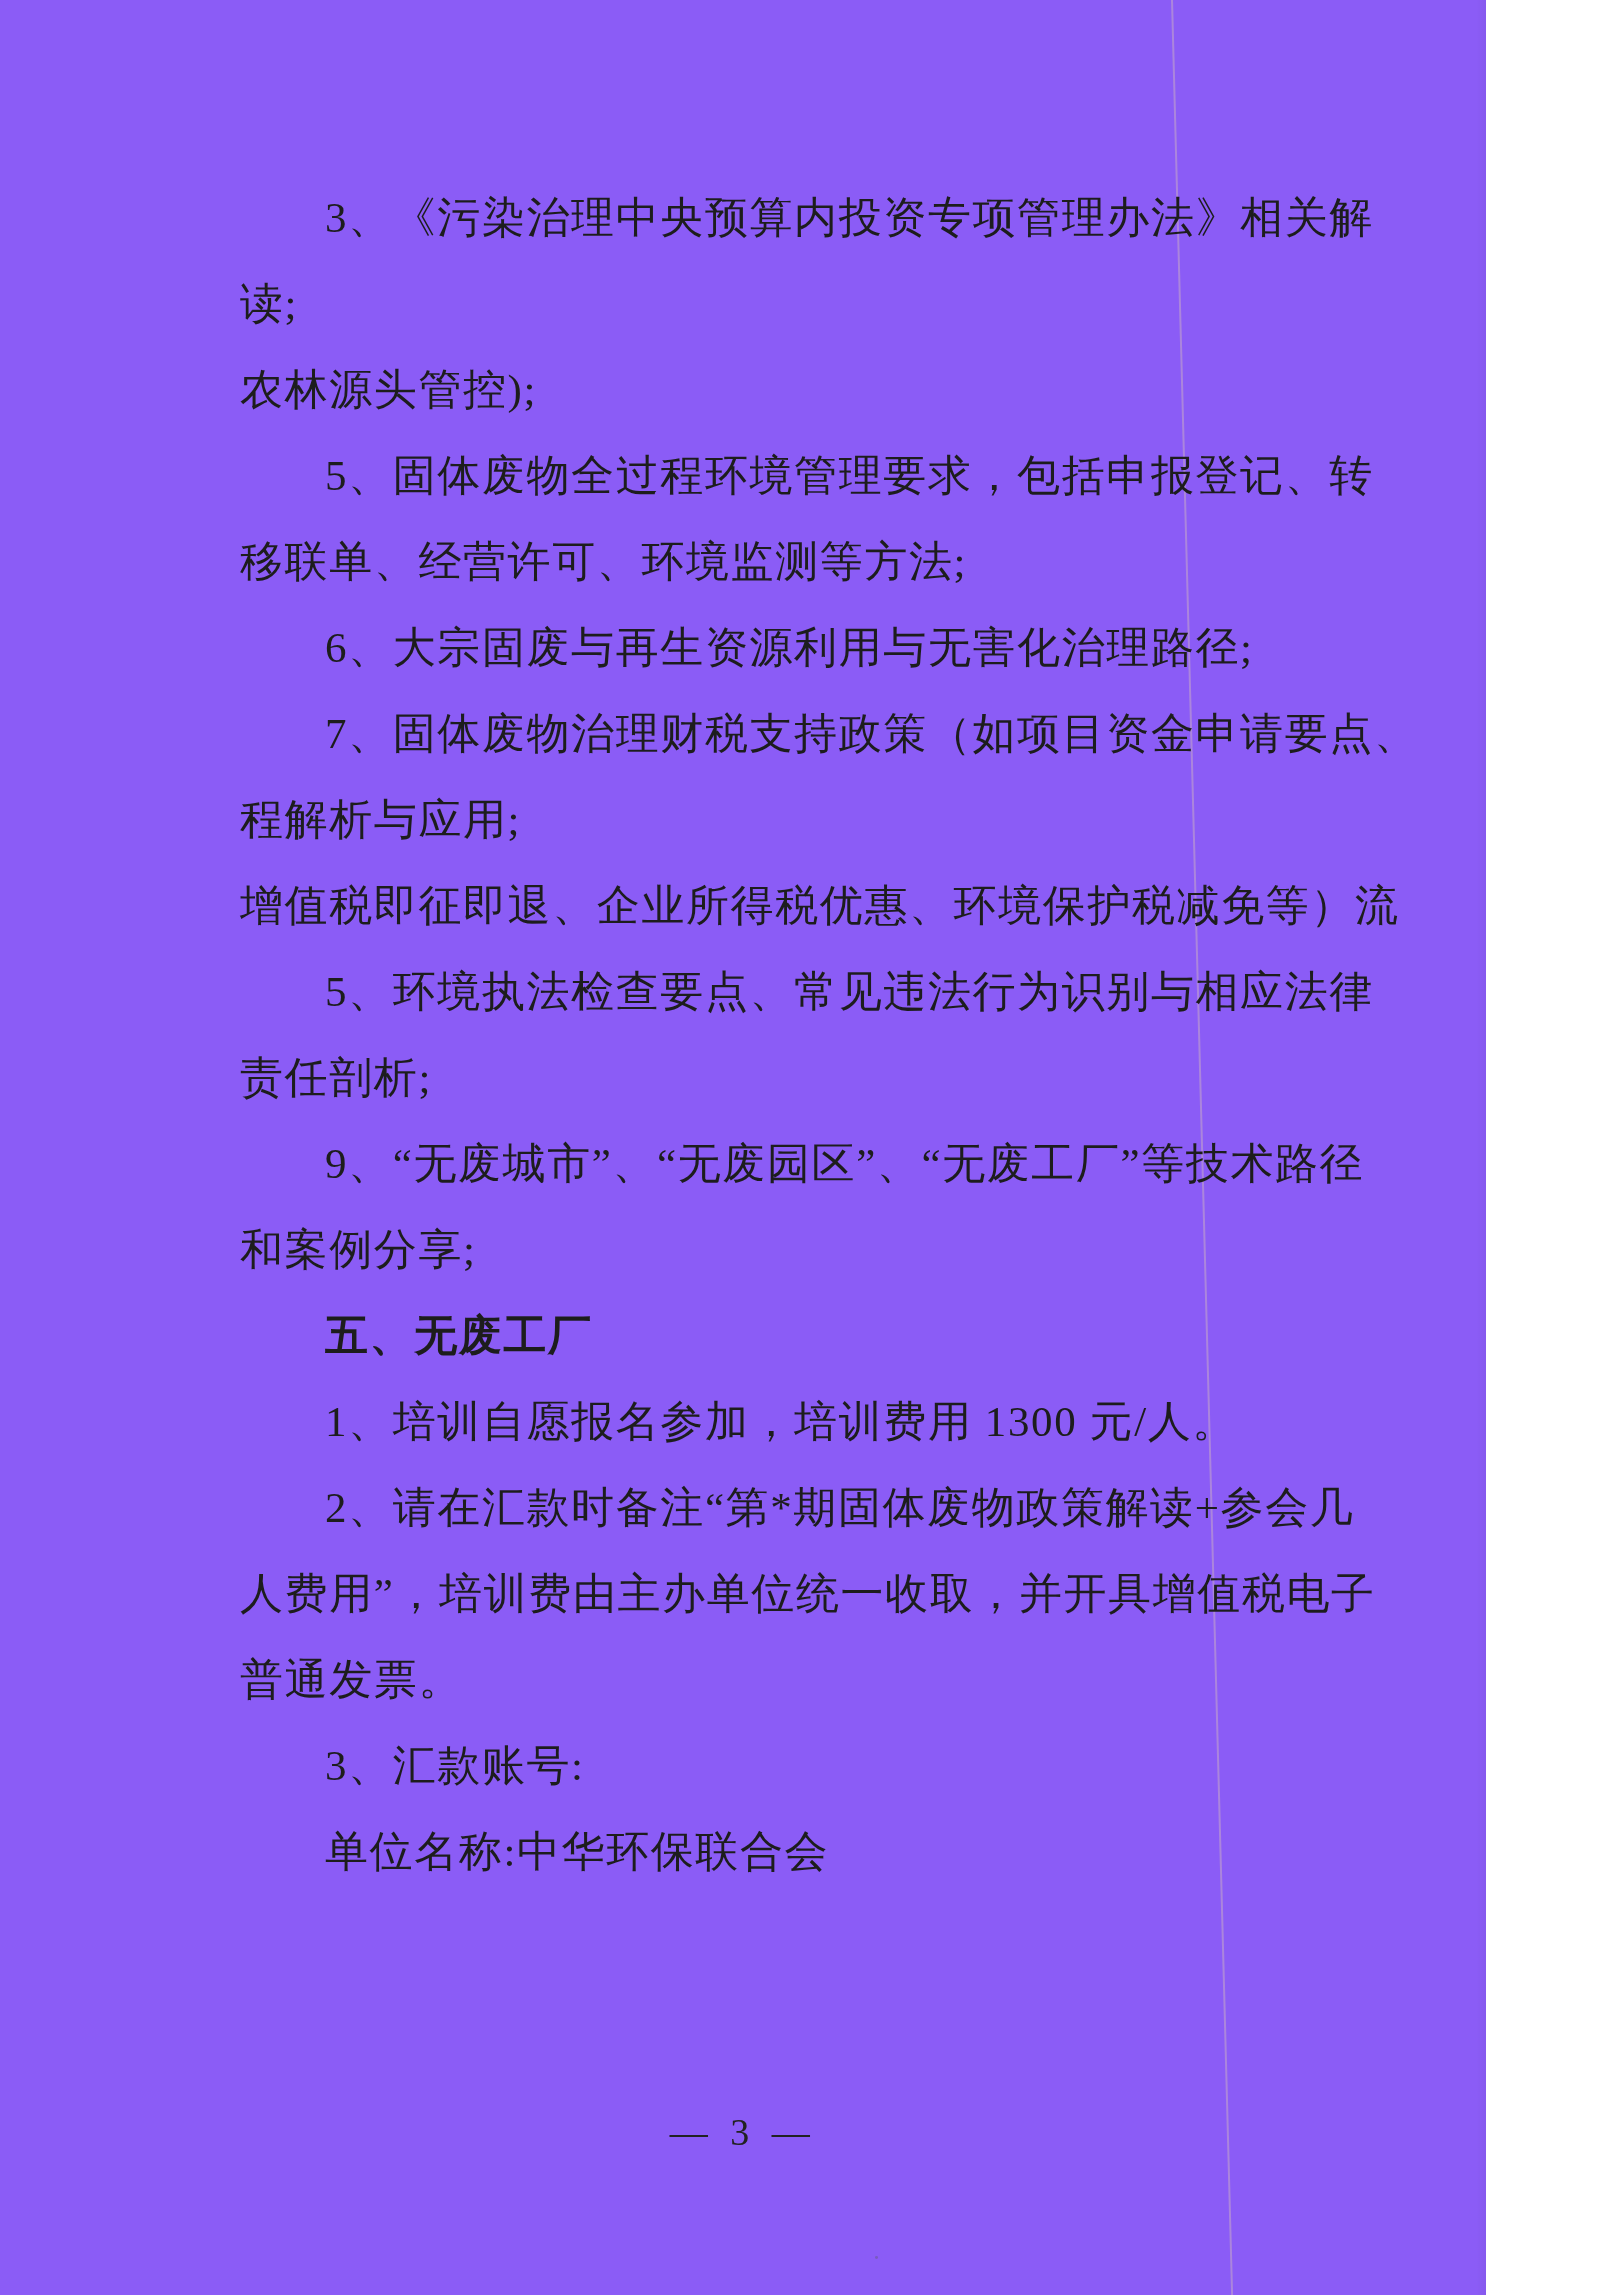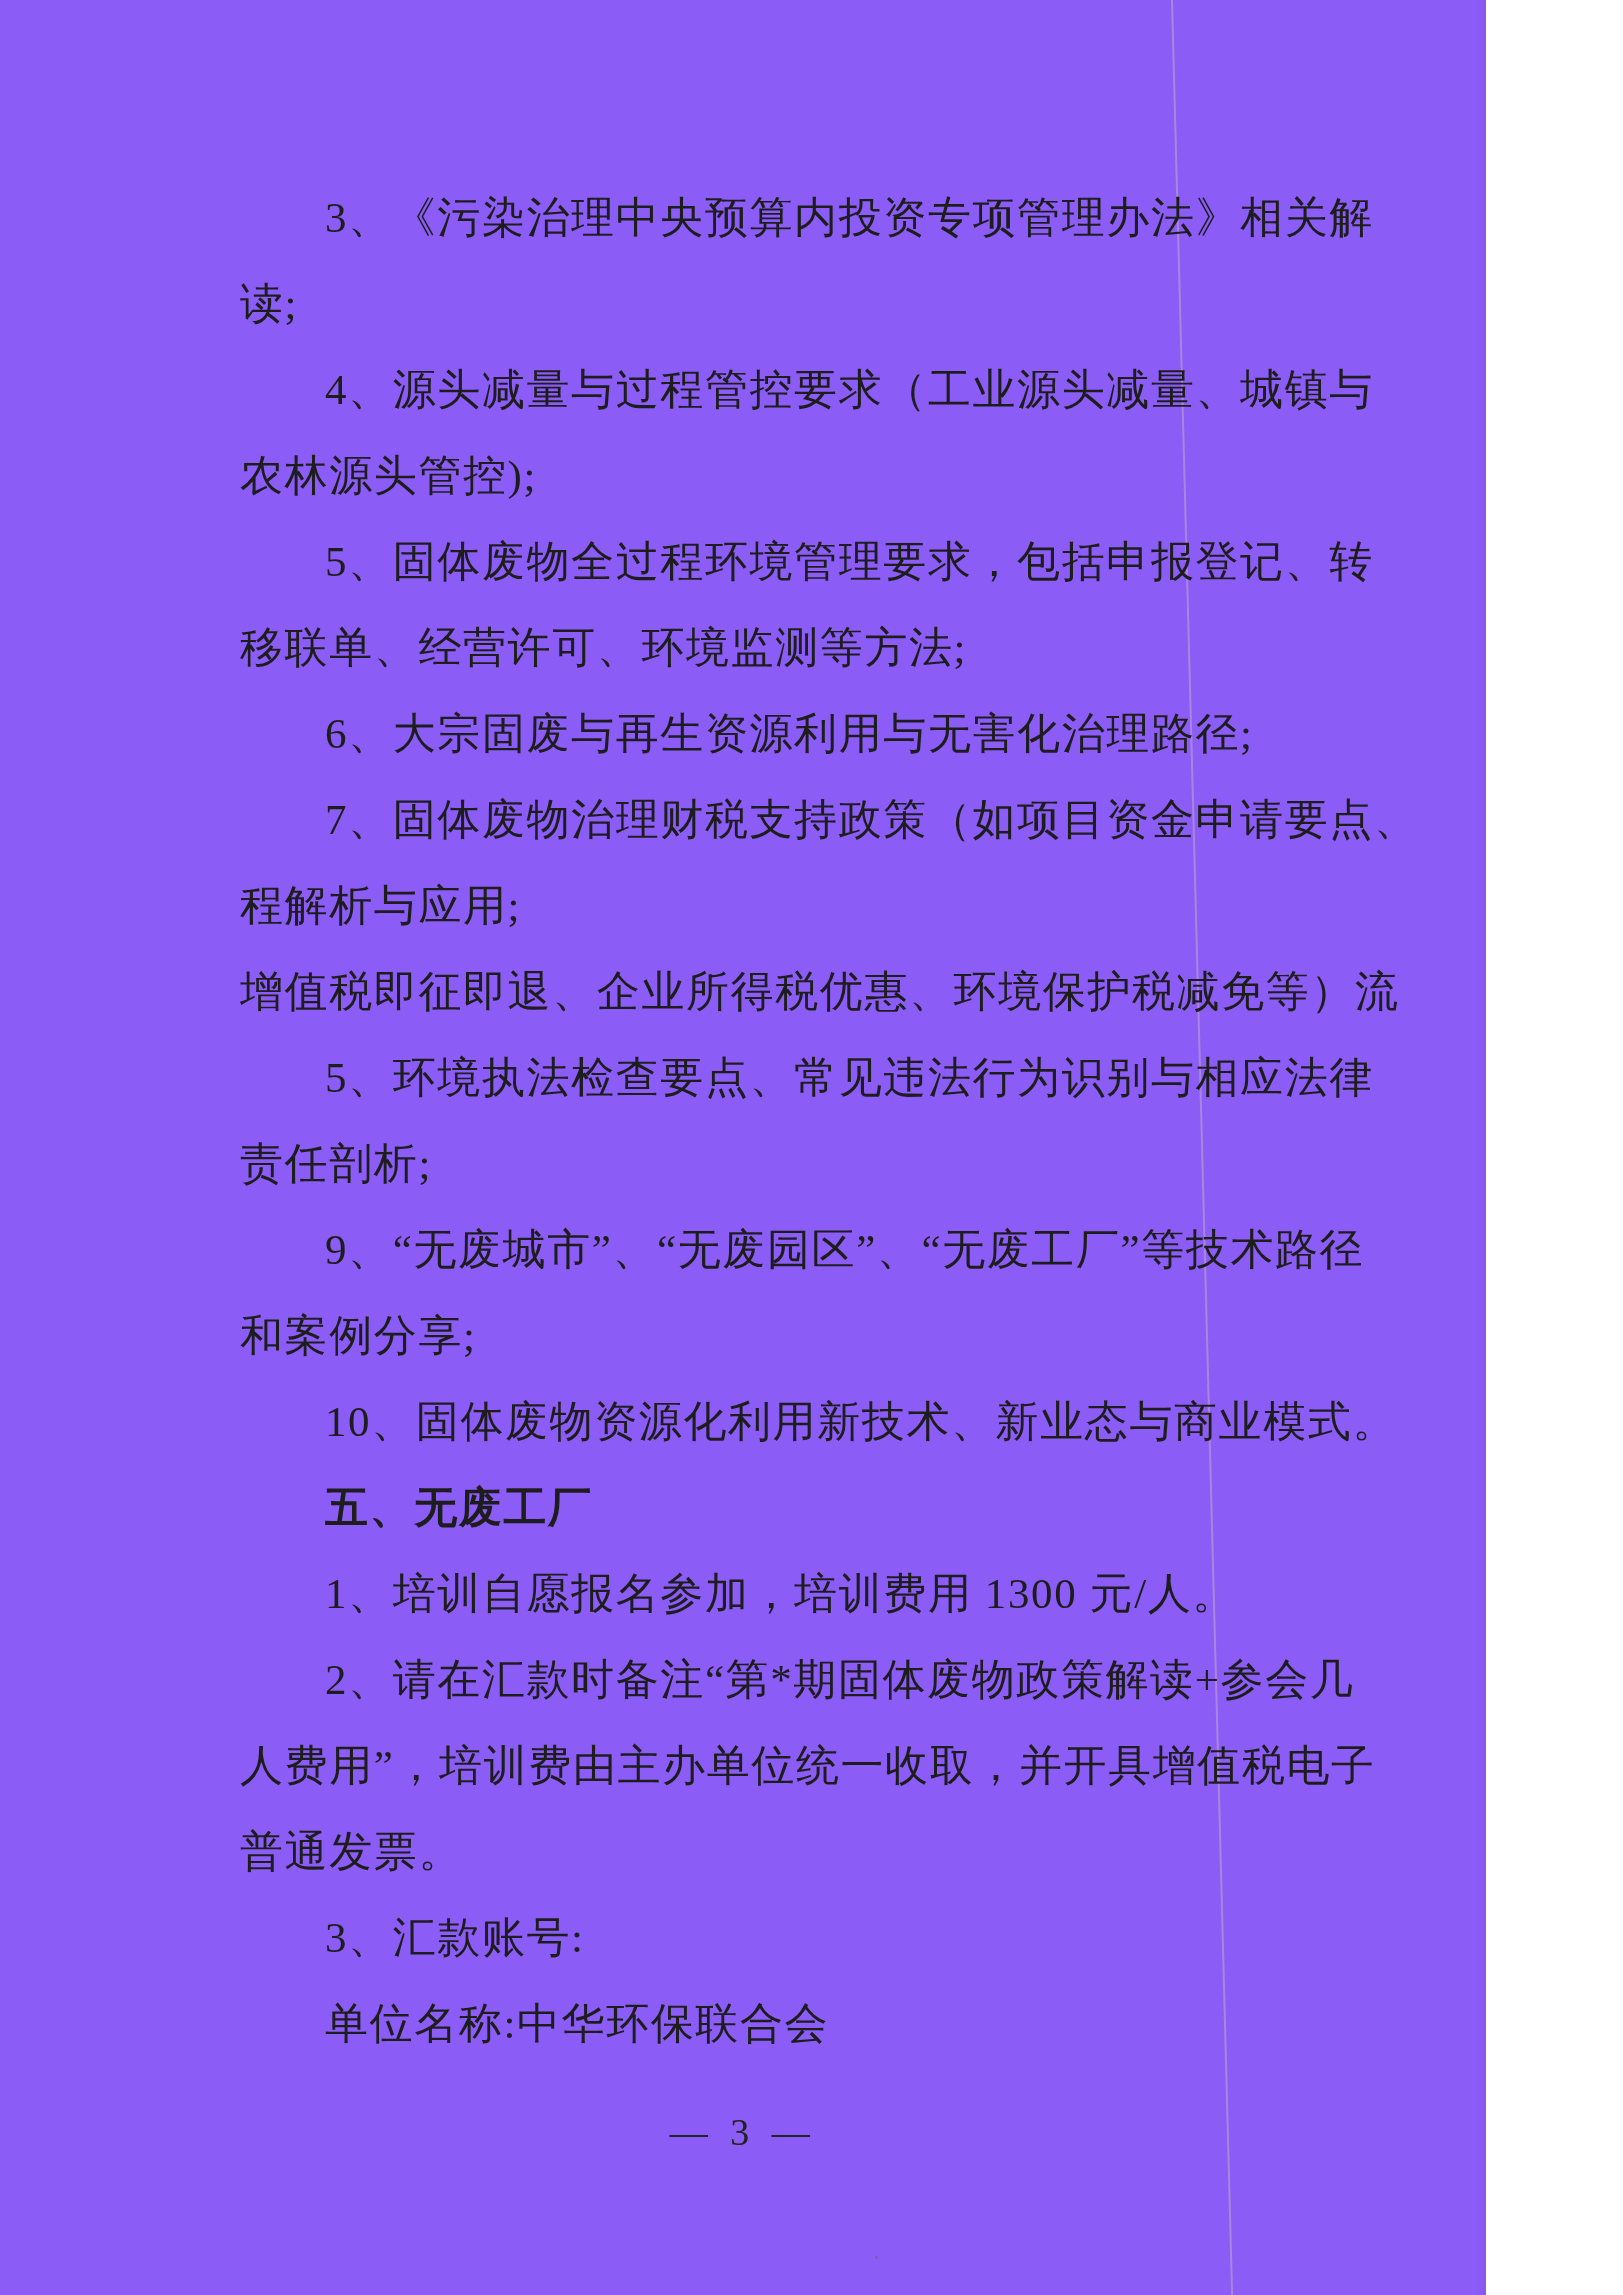--- a/index.html
+++ b/index.html
@@ -83,33 +83,31 @@
 
 <div class="sheet">
 
   <div class="scan-streak"></div>
   <div class="edge-shade"></div>
   <div class="speck" style="left:875px; top:2256px;"></div>
 
   <div class="textcol">
     <div class="line ind">3、《污染治理中央预算内投资专项管理办法》相关解</div>
     <div class="line">读;</div>
-    <div class="line ind">4、源头减量与过程管控要求（工业源头减量、城镇与</div>
     <div class="line">农林源头管控);</div>
     <div class="line ind">5、固体废物全过程环境管理要求，包括申报登记、转</div>
     <div class="line">移联单、经营许可、环境监测等方法;</div>
     <div class="line ind">6、大宗固废与再生资源利用与无害化治理路径;</div>
     <div class="line ind">7、固体废物治理财税支持政策（如项目资金申请要点、</div>
     <div class="line">程解析与应用;</div>
     <div class="line">增值税即征即退、企业所得税优惠、环境保护税减免等）流</div>
     <div class="line ind">5、环境执法检查要点、常见违法行为识别与相应法律</div>
     <div class="line">责任剖析;</div>
     <div class="line ind">9、“无废城市”、“无废园区”、“无废工厂”等技术路径</div>
     <div class="line">和案例分享;</div>
-    <div class="line ind">10、固体废物资源化利用新技术、新业态与商业模式。</div>
     <div class="line ind bold">五、无废工厂</div>
     <div class="line ind">1、培训自愿报名参加，培训费用 1300 元/人。</div>
     <div class="line ind">2、请在汇款时备注“第*期固体废物政策解读+参会几</div>
     <div class="line">人费用”，培训费由主办单位统一收取，并开具增值税电子</div>
     <div class="line">普通发票。</div>
     <div class="line ind">3、汇款账号:</div>
     <div class="line ind">单位名称:中华环保联合会</div>
   </div>
 
   <div class="pagenum">— 3 —</div>

